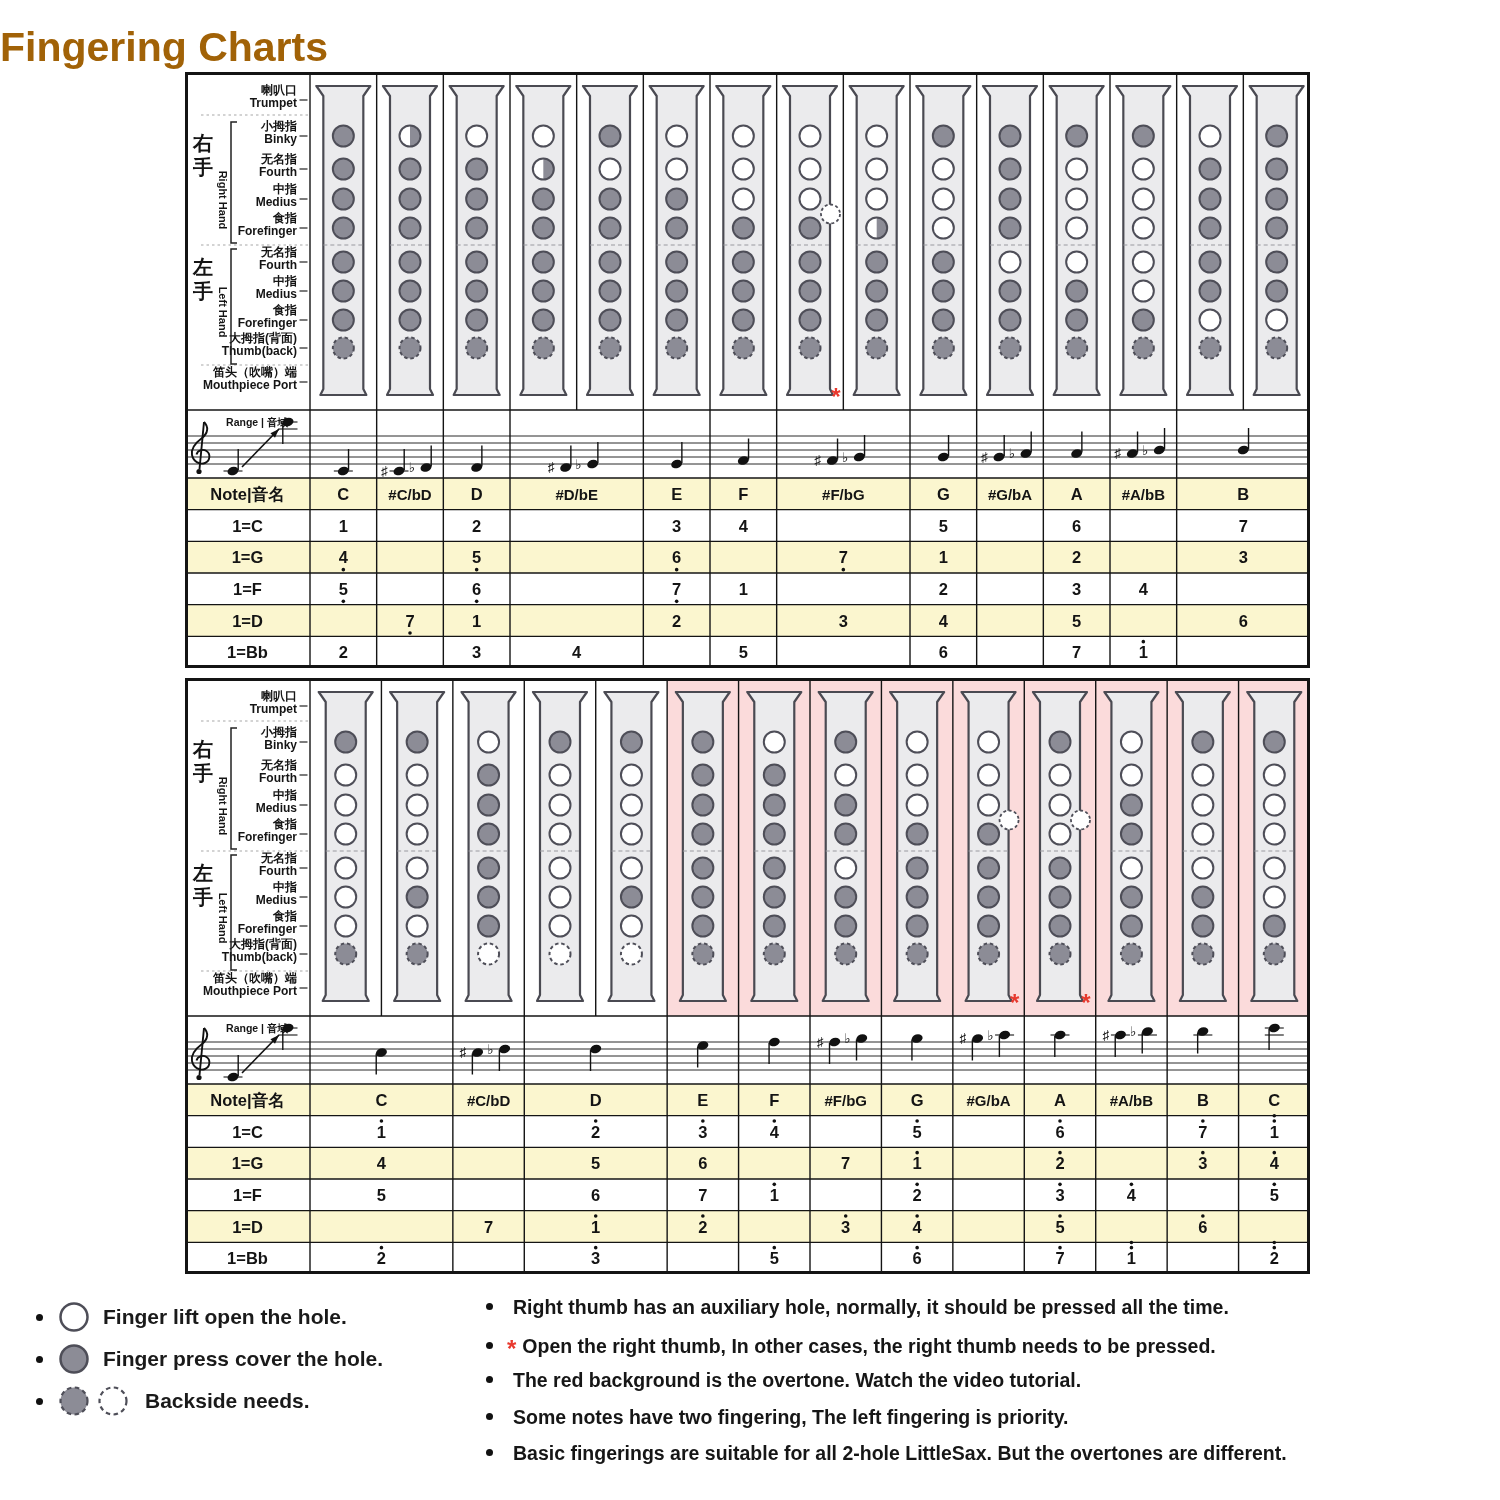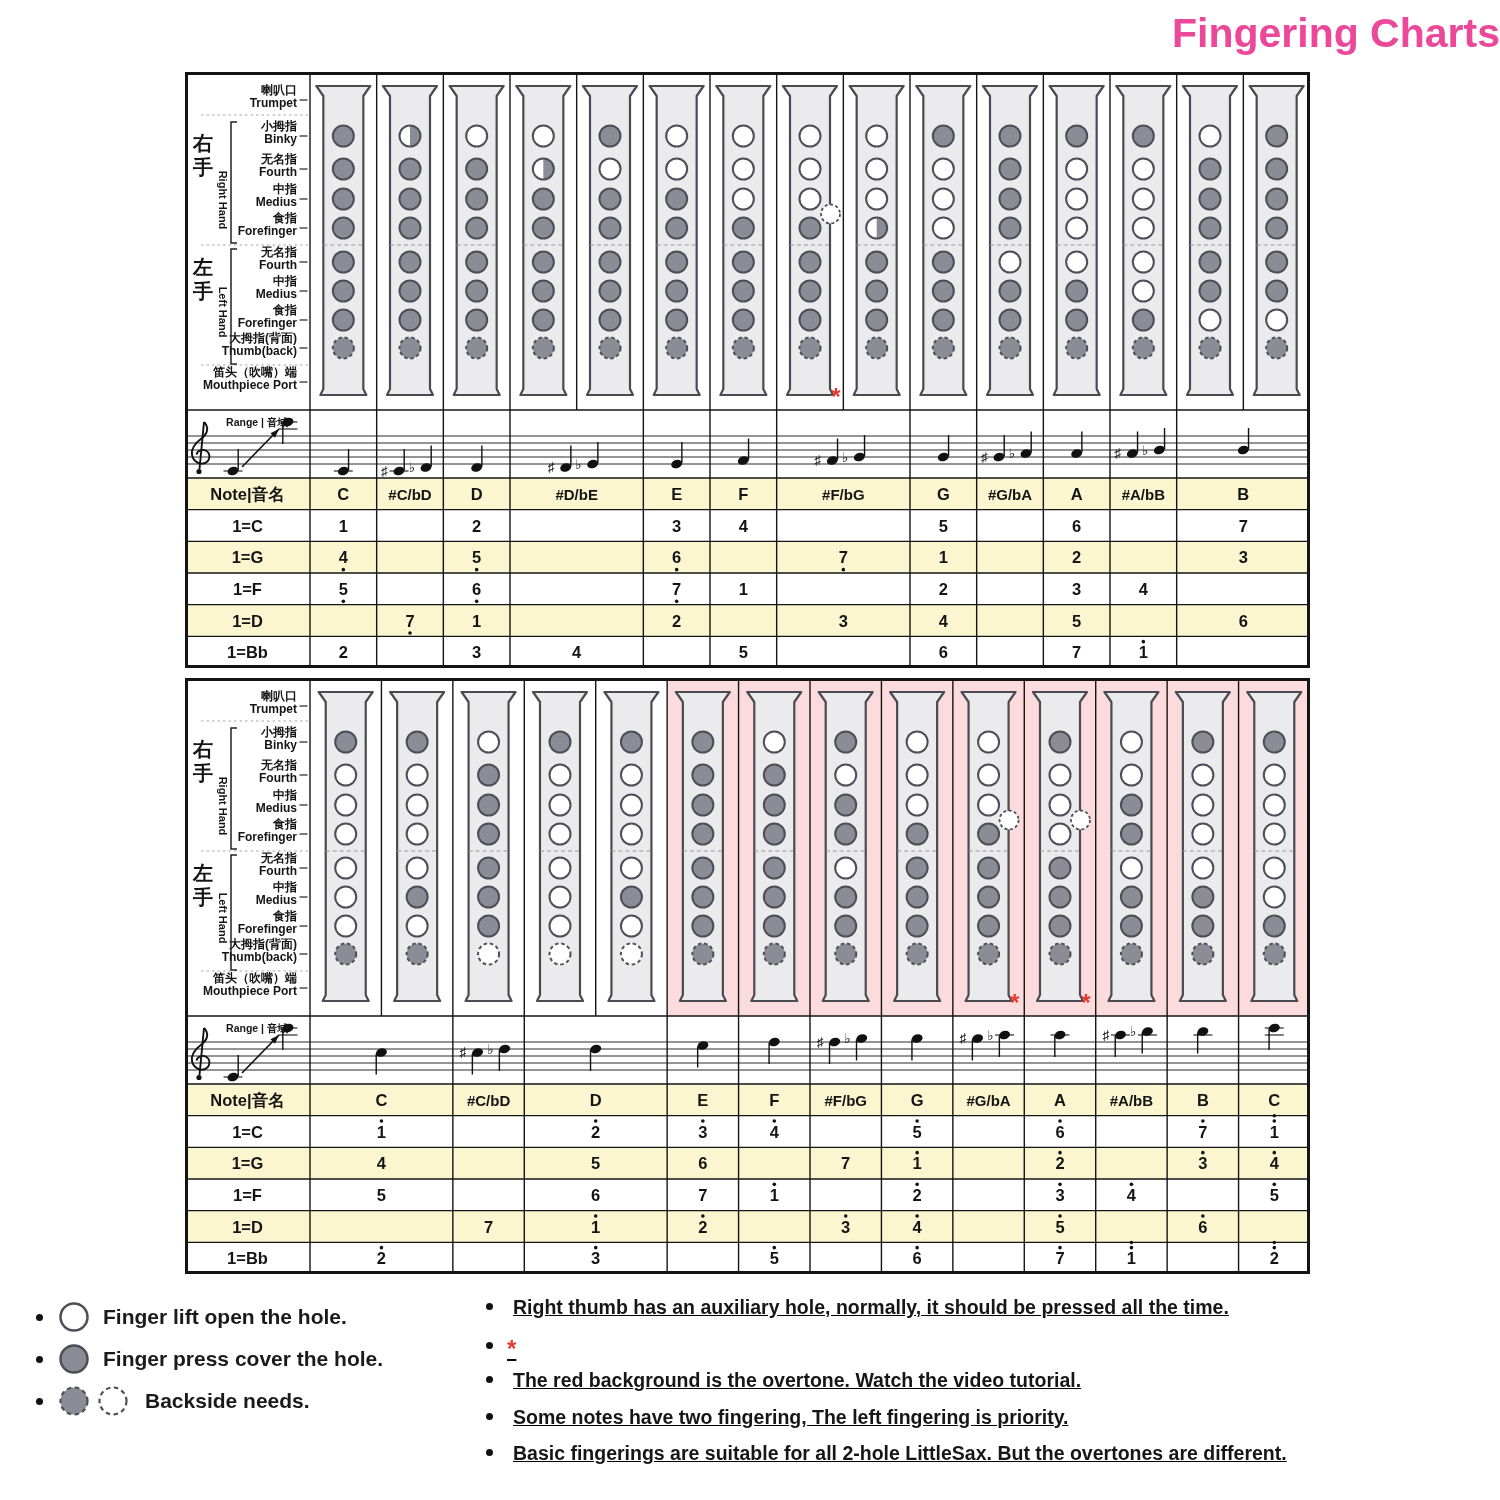--- a/index.html
+++ b/index.html
@@ -1,27 +1,27 @@
 <!DOCTYPE html>
 <html style="--hole-fill: #8c8c96; --hole-stroke: #4e4e58; --tube-fill: #ebebed; --tube-stroke: #4a4a52; --row-yellow: #fbf6cf; --overtone-bg: #fbdbdb; --star-red: #e8392e; --grid: #141414; --staff-line: #2a2a2a; --dashed-guide: #a8a8a8;"><head>
 <meta charset="utf-8">
 <style>
   html,body{margin:0;padding:0;background:#ffffff;}
   body{width:1500px;height:1500px;position:relative;font-family:"Liberation Sans",sans-serif;overflow:hidden;}
-  .title{position:absolute;top:10px;left:0;width:100%;text-align:right;font-size:41px;font-weight:800;color:#ec4899;}
+  .title{position:absolute;top:24px;left:0;width:100%;text-align:left;font-size:41px;font-weight:800;color:#a16207;}
   .chart{position:absolute;left:185px;width:1125px;height:596px;}
   #chart-basic{top:72px;}
   #chart-overtone{top:678px;}
   .legend{position:absolute;top:1296px;left:36px;width:1440px;display:flex;}
   .legend-left{width:450px;display:flex;flex-direction:column;}
   .lg-item{display:flex;align-items:center;height:42px;}
   .bullet{width:7px;height:7px;border-radius:50%;background:#111;margin-right:14px;flex:none;}
   .lg-icon{margin-right:12px;flex:none;}
   .lg-text{font-size:21px;font-weight:bold;color:#1a1a1a;}
-  .legend-right{flex:1;display:flex;flex-direction:column;text-decoration:underline;}
+  .legend-right{flex:1;display:flex;flex-direction:column;}
   .lg-ritem{display:flex;align-items:baseline;min-height:36.5px;}
   .lg-star{color:var(--star-red,#e8392e);font-size:24px;font-weight:bold;margin-right:6px;line-height:1;position:relative;top:4px;}
   .lg-rtext{font-size:19.5px;font-weight:bold;color:#161616;}
   svg text{font-family:"Liberation Sans",sans-serif;}
 </style>
 </head>
 <body>
 
 <div class="title">Fingering Charts</div>
 
@@ -941,20 +941,21 @@
   </div>
   <div class="legend-right">
     <div class="lg-ritem">
         <span class="bullet" style="position:relative;top:-4px;"></span>
         <span class="lg-star"></span>
         <span class="lg-rtext">Right thumb has an auxiliary hole, normally, it should be pressed all the time.</span>
       </div>
     <div class="lg-ritem">
         <span class="bullet" style="position:relative;top:-4px;"></span>
         <span class="lg-star">*</span>
+        <span class="lg-rtext">Open the right thumb, In other cases, the right thumb needs to be pressed.</span>
       </div>
     <div class="lg-ritem">
         <span class="bullet" style="position:relative;top:-4px;"></span>
         <span class="lg-star"></span>
         <span class="lg-rtext">The red background is the overtone. Watch the video tutorial.</span>
       </div>
     <div class="lg-ritem">
         <span class="bullet" style="position:relative;top:-4px;"></span>
         <span class="lg-star"></span>
         <span class="lg-rtext">Some notes have two fingering, The left fingering is priority.</span>

